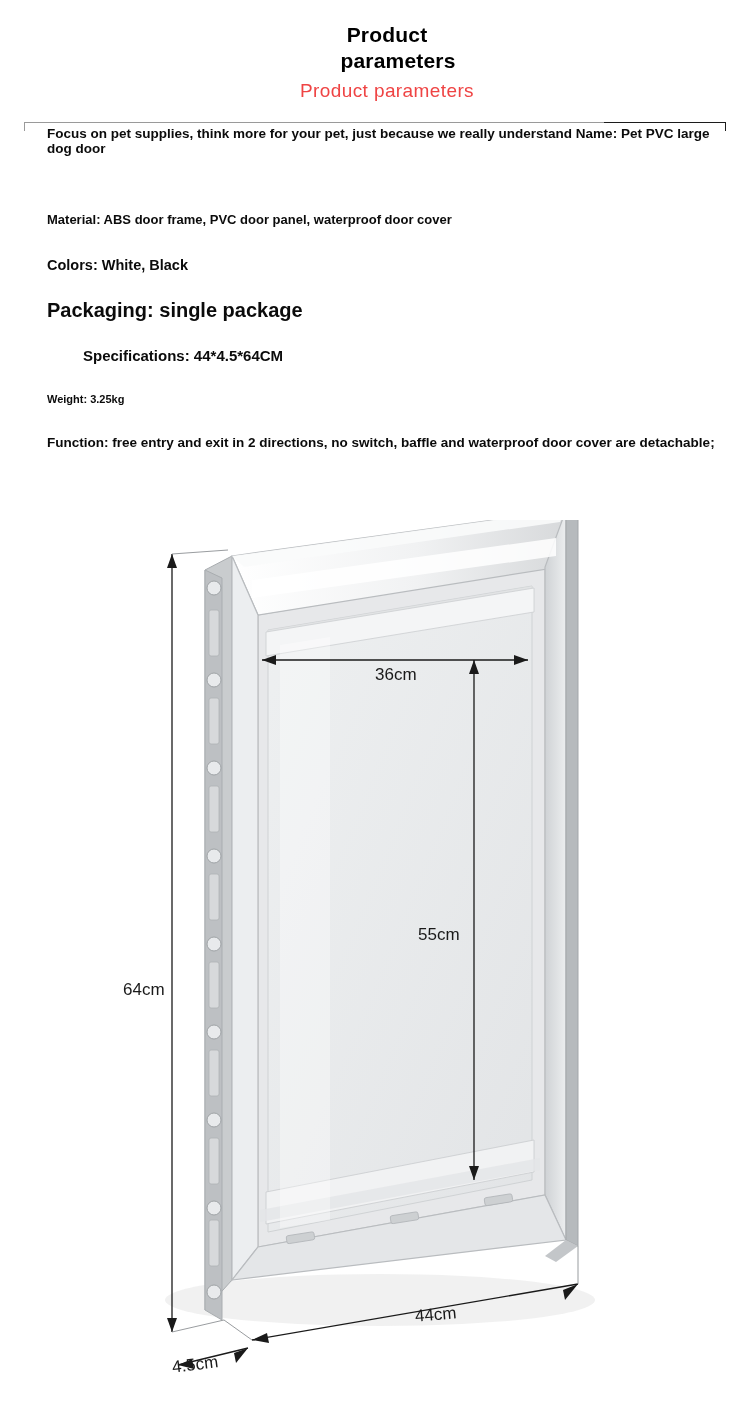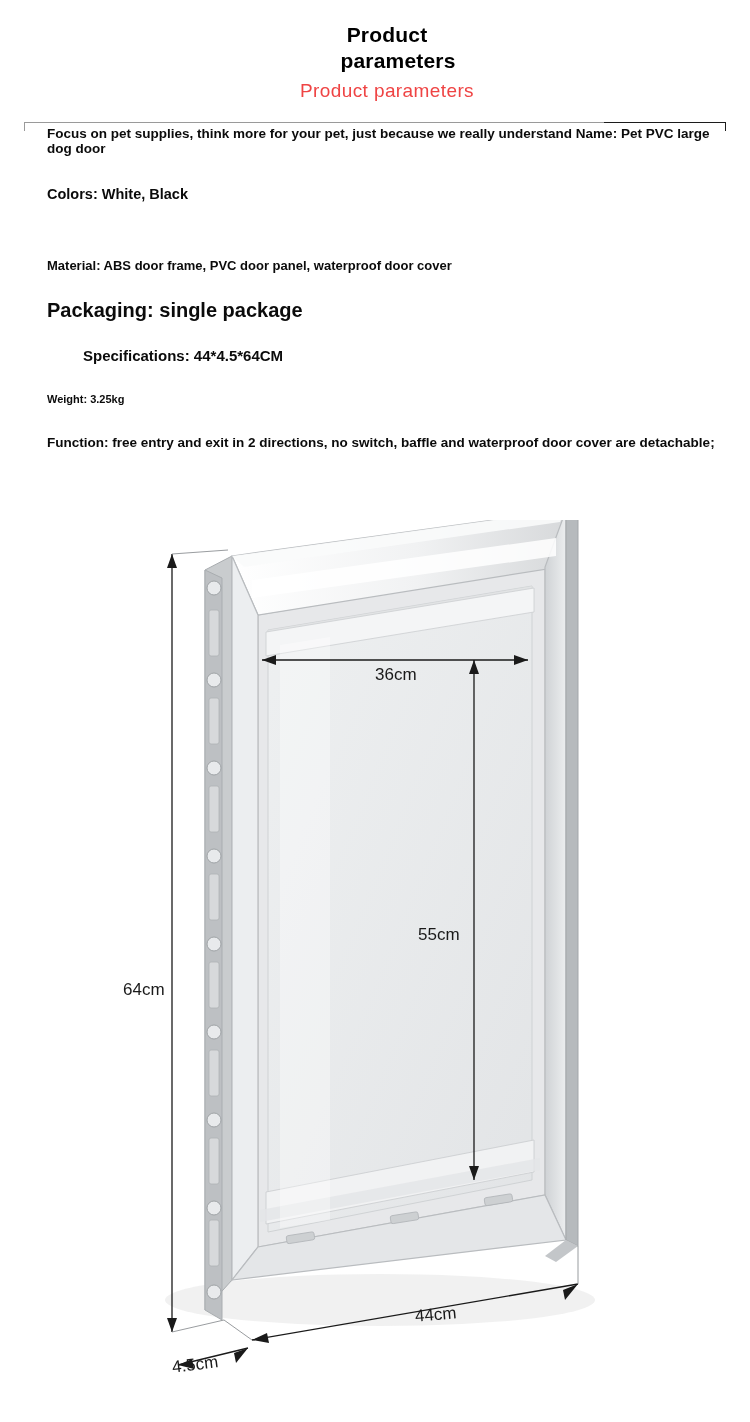--- a/index.html
+++ b/index.html
@@ -140,22 +140,22 @@
   <div class="title-sub">Product parameters</div>
 </div>
 
 <div class="rule-tick-left"></div>
 <div class="rule-left"></div>
 <div class="rule-right"></div>
 <div class="rule-tick-right"></div>
 
 <div class="specs">
   <div class="spec-line spec-intro">Focus on pet supplies, think more for your pet, just because we really understand Name: Pet PVC large dog door</div>
+  <div class="spec-line spec-material">Material: ABS door frame, PVC door panel, waterproof door cover</div>
   <div class="spec-line spec-colors">Colors: White, Black</div>
-  <div class="spec-line spec-material">Material: ABS door frame, PVC door panel, waterproof door cover</div>
   <div class="spec-line spec-pack">Packaging: single package</div>
   <div class="spec-line spec-size">Specifications: 44*4.5*64CM</div>
   <div class="spec-line spec-weight">Weight: 3.25kg</div>
   <div class="spec-line spec-func">Function: free entry and exit in 2 directions, no switch, baffle and waterproof door cover are detachable;</div>
 </div>
 
 <div class="illus">
 
   <svg width="750" height="900" viewBox="0 0 750 900">
     <defs>

